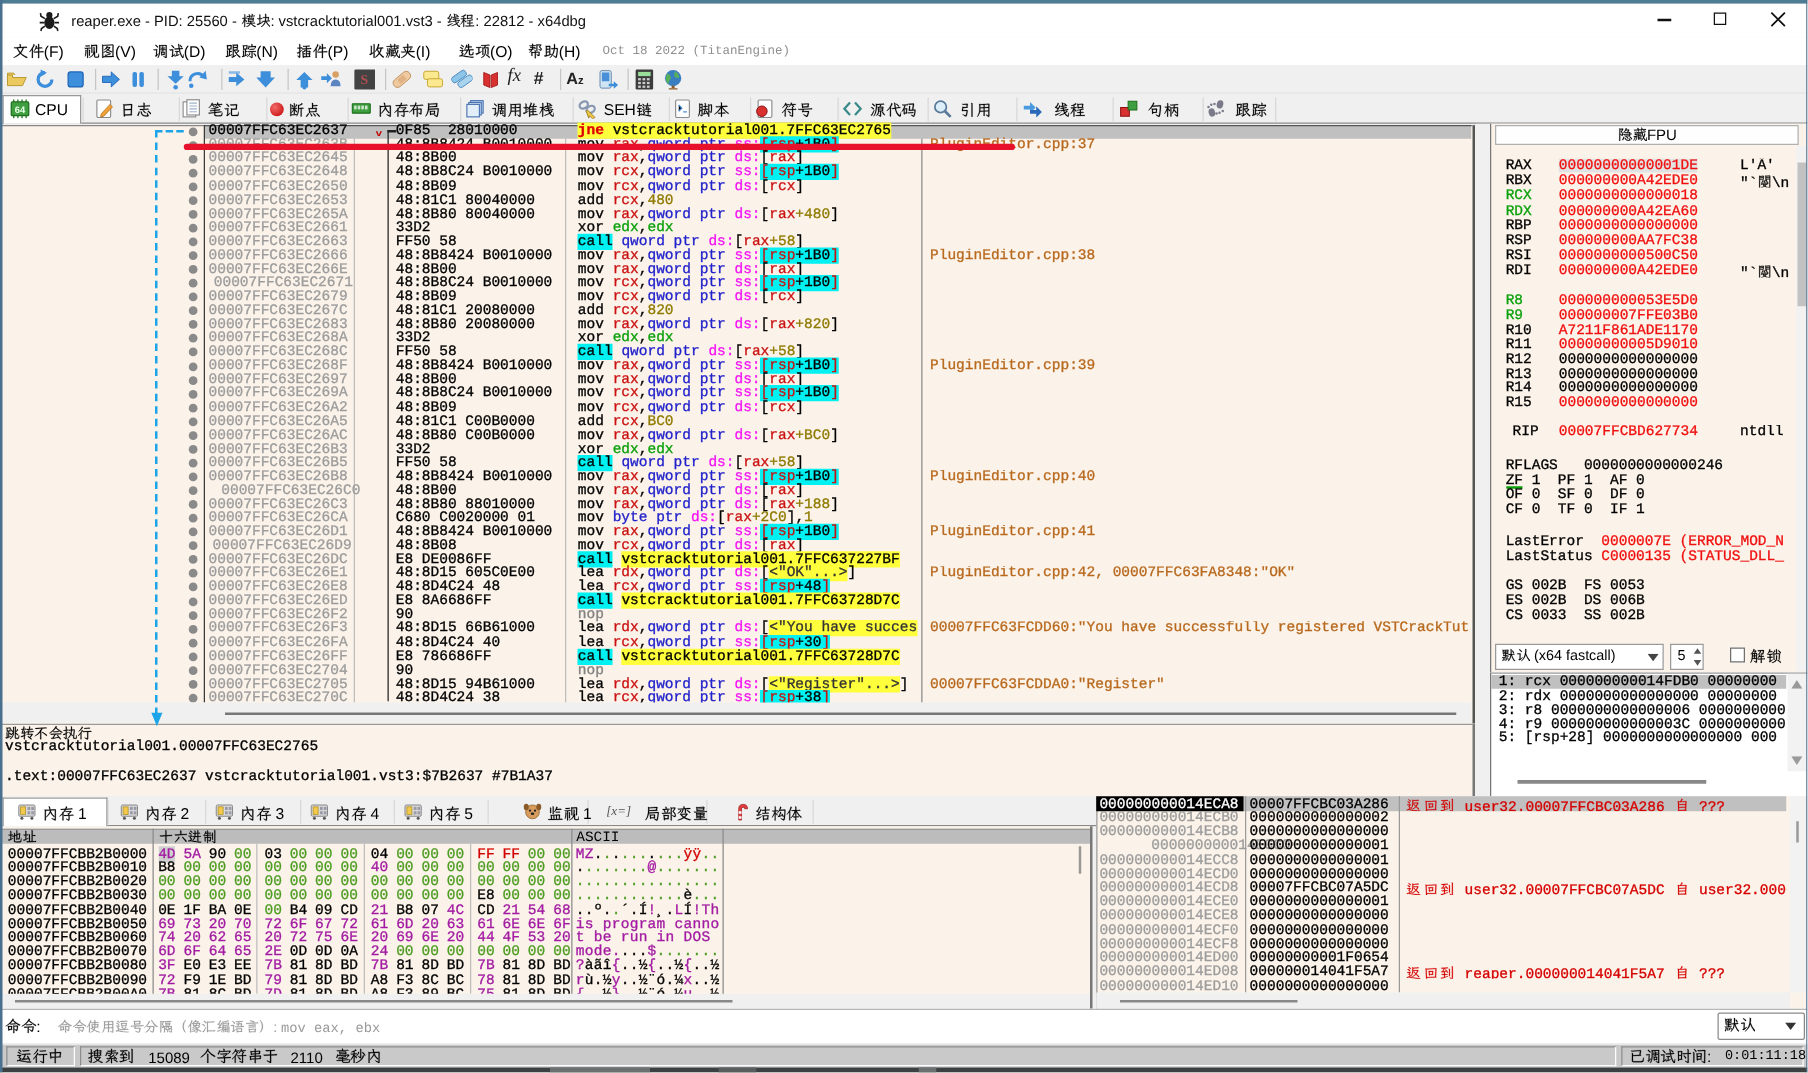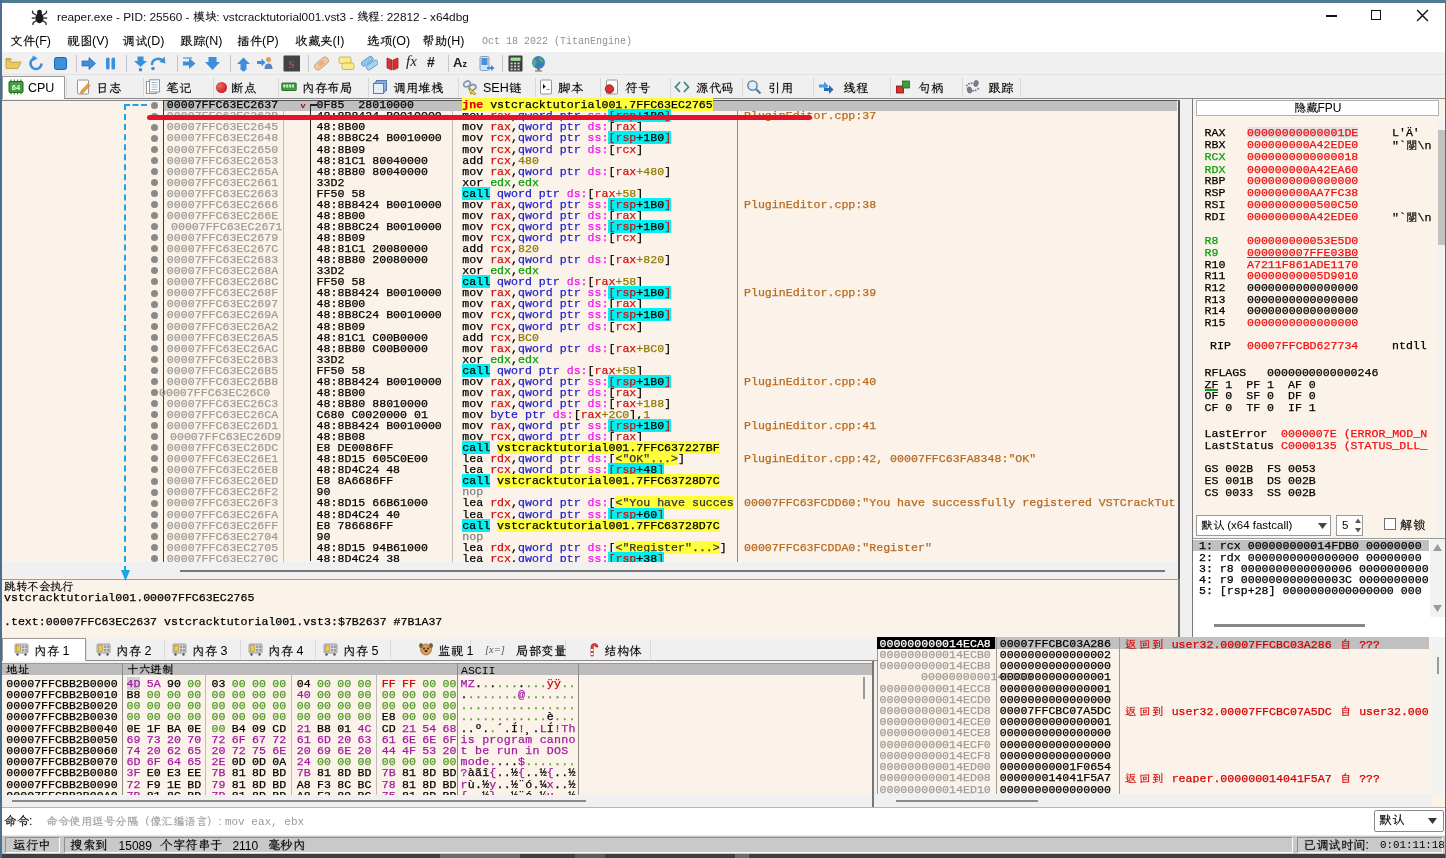--- a/index.html
+++ b/index.html
@@ -593,21 +593,21 @@
 <div class="bp" style="left:150.5px;top:355.88px"></div>
 <div class="row" style="left:166.8px;top:364.74px"><span class="addr">00007FFC63EC26B5</span></div>
 <div class="row" style="left:316.6px;top:364.74px">FF50 58</div>
 <div class="row" style="left:462.3px;top:364.74px"><span class="hc">call</span> <span class="b">qword ptr</span> <span class="s">ds:</span>[<span class="r">rax</span><span class="n">+58</span>]</div>
 <div class="bp" style="left:150.5px;top:366.94px"></div>
 <div class="row" style="left:166.8px;top:375.80px"><span class="addr">00007FFC63EC26B8</span></div>
 <div class="row" style="left:316.6px;top:375.80px">48:8B8424 B0010000</div>
 <div class="row" style="left:462.3px;top:375.80px"><span class="m">mov</span> <span class="r">rax</span>,<span class="b">qword ptr</span> <span class="s">ss:</span><span class="hc"><span class="r">[</span><span class="r">rsp</span><span class="k">+1B0</span><span class="r">]</span></span></div>
 <div class="row cmt" style="left:744.0px;top:375.80px;width:432px;overflow:hidden">PluginEditor.cpp:40</div>
 <div class="bp" style="left:150.5px;top:378.00px"></div>
-<div class="row" style="left:159px;top:386.86px"><span class="addr">00007FFC63EC26C0</span></div>
+<div class="row" style="left:177px;top:386.86px"><span class="addr">00007FFC63EC26C0</span></div>
 <div class="row" style="left:316.6px;top:386.86px">48:8B00</div>
 <div class="row" style="left:462.3px;top:386.86px"><span class="m">mov</span> <span class="r">rax</span>,<span class="b">qword ptr</span> <span class="s">ds:</span>[<span class="r">rax</span>]</div>
 <div class="bp" style="left:150.5px;top:389.06px"></div>
 <div class="row" style="left:166.8px;top:397.92px"><span class="addr">00007FFC63EC26C3</span></div>
 <div class="row" style="left:316.6px;top:397.92px">48:8B80 88010000</div>
 <div class="row" style="left:462.3px;top:397.92px"><span class="m">mov</span> <span class="r">rax</span>,<span class="b">qword ptr</span> <span class="s">ds:</span>[<span class="r">rax</span><span class="n">+188</span>]</div>
 <div class="bp" style="left:150.5px;top:400.12px"></div>
 <div class="row" style="left:166.8px;top:408.98px"><span class="addr">00007FFC63EC26CA</span></div>
 <div class="row" style="left:316.6px;top:408.98px">C680 C0020000 01</div>
 <div class="row" style="left:462.3px;top:408.98px"><span class="m">mov</span> <span class="b">byte ptr</span> <span class="s">ds:</span>[<span class="r">rax</span><span class="n">+2C0</span>],<span class="n">1</span></div>
@@ -642,21 +642,21 @@
 <div class="row" style="left:316.6px;top:486.40px">90</div>
 <div class="row" style="left:462.3px;top:486.40px"><span class="dim">nop</span></div>
 <div class="bp" style="left:150.5px;top:488.60px"></div>
 <div class="row" style="left:166.8px;top:497.46px"><span class="addr">00007FFC63EC26F3</span></div>
 <div class="row" style="left:316.6px;top:497.46px">48:8D15 66B61000</div>
 <div class="row" style="left:462.3px;top:497.46px"><span class="m">lea</span> <span class="r">rdx</span>,<span class="b">qword ptr</span> <span class="s">ds:</span>[<span class="hy"><span class="dk">&lt;"You have succes</span></span></div>
 <div class="row cmt" style="left:744.0px;top:497.46px;width:432px;overflow:hidden">00007FFC63FCDD60:"You have successfully registered VSTCrackTut</div>
 <div class="bp" style="left:150.5px;top:499.66px"></div>
 <div class="row" style="left:166.8px;top:508.52px"><span class="addr">00007FFC63EC26FA</span></div>
 <div class="row" style="left:316.6px;top:508.52px">48:8D4C24 40</div>
-<div class="row" style="left:462.3px;top:508.52px"><span class="m">lea</span> <span class="r">rcx</span>,<span class="b">qword ptr</span> <span class="s">ss:</span><span class="hc"><span class="r">[</span><span class="r">rsp</span><span class="k">+60</span><span class="r">]</span></span></div>
+<div class="row" style="left:462.3px;top:508.52px"><span class="m">lea</span> <span class="r">rcx</span>,<span class="b">qword ptr</span> <span class="s">ss:</span><span class="hc"><span class="r">[</span><span class="r">rsp</span><span class="k">+30</span><span class="r">]</span></span></div>
 <div class="bp" style="left:150.5px;top:510.72px"></div>
 <div class="row" style="left:166.8px;top:519.58px"><span class="addr">00007FFC63EC26FF</span></div>
 <div class="row" style="left:316.6px;top:519.58px">E8 786686FF</div>
 <div class="row" style="left:462.3px;top:519.58px"><span class="hc">call</span> <span class="hy">vstcracktutorial001.7FFC63728D7C</span></div>
 <div class="bp" style="left:150.5px;top:521.78px"></div>
 <div class="row" style="left:166.8px;top:530.64px"><span class="addr">00007FFC63EC2704</span></div>
 <div class="row" style="left:316.6px;top:530.64px">90</div>
 <div class="row" style="left:462.3px;top:530.64px"><span class="dim">nop</span></div>
 <div class="bp" style="left:150.5px;top:532.84px"></div>
 <div class="row" style="left:166.8px;top:541.70px"><span class="addr">00007FFC63EC2705</span></div>
@@ -707,21 +707,21 @@
 <div class="row k" style="left:1204.5px;top:199.3px">RSI</div>
 <div class="row rv" style="left:1247px;top:199.3px;">0000000000500C50</div>
 <div class="row k" style="left:1204.5px;top:211.3px">RDI</div>
 <div class="row rv" style="left:1247px;top:211.3px;">000000000A42EDE0</div>
 <div class="row k" style="left:1392px;top:211.3px;width:42px;overflow:hidden">"`<svg class="cj" viewBox="0 0 1000 1000">
       <use href="#g95BF"></use>
     </svg>\n</div>
 <div class="row gr" style="left:1204.5px;top:235.2px">R8</div>
 <div class="row rv" style="left:1247px;top:235.2px;">000000000053E5D0</div>
 <div class="row gr" style="left:1204.5px;top:246.8px">R9</div>
-<div class="row rv" style="left:1247px;top:246.8px;text-decoration:underline;">000000007FFE03B0</div>
+<div class="row rv" style="left:1247px;top:246.8px;">000000007FFE03B0</div>
 <div class="row k" style="left:1204.5px;top:258.5px">R10</div>
 <div class="row rv" style="left:1247px;top:258.5px;">A7211F861ADE1170</div>
 <div class="row k" style="left:1204.5px;top:270.2px">R11</div>
 <div class="row rv" style="left:1247px;top:270.2px;">00000000005D9010</div>
 <div class="row k" style="left:1204.5px;top:281.8px">R12</div>
 <div class="row k" style="left:1247px;top:281.8px;">0000000000000000</div>
 <div class="row k" style="left:1204.5px;top:293.5px">R13</div>
 <div class="row k" style="left:1247px;top:293.5px;">0000000000000000</div>
 <div class="row k" style="left:1204.5px;top:305.1px">R14</div>
 <div class="row k" style="left:1247px;top:305.1px;">0000000000000000</div>
@@ -731,21 +731,21 @@
 <div class="row rv" style="left:1247px;top:340.1px;">00007FFCBD627734</div>
 <div class="row k" style="left:1392px;top:340.1px;width:42px;overflow:hidden">ntdll</div>
 <div class="row k" style="left:1204.5px;top:366.9px">RFLAGS   0000000000000246</div>
 <div class="row k" style="left:1204.5px;top:378.6px">ZF 1  PF 1  AF 0</div>
 <div class="ab" style="left:1204.5px;top:389.2px;width:13.5px;height:1.8px;background:#0aa00a"></div>
 <div class="row k" style="left:1204.5px;top:390.2px">OF 0  SF 0  DF 0</div>
 <div class="row k" style="left:1204.5px;top:401.9px">CF 0  TF 0  IF 1</div>
 <div class="row k" style="left:1204.5px;top:428.2px">LastError  <span class="rv">0000007E (ERROR_MOD_N</span></div>
 <div class="row k" style="left:1204.5px;top:439.8px">LastStatus <span class="rv">C0000135 (STATUS_DLL_</span></div>
 <div class="row k" style="left:1204.5px;top:463.1px">GS 002B  FS 0053</div>
-<div class="row k" style="left:1204.5px;top:474.8px">ES 001B  DS 002B</div>
+<div class="row k" style="left:1204.5px;top:474.8px">ES 002B  DS 006B</div>
 <div class="row k" style="left:1204.5px;top:486.5px">CS 0033  SS 002B</div>
 <div class="ab" style="left:1196px;top:515px;width:135px;height:21px;background:#fff;border:1px solid #9a9a9a;font-size:11.5px;line-height:19px;color:#000;padding-left:4px"><svg class="cj" viewBox="0 0 1000 1000">
       <use href="#g9ED8"></use>
     </svg><svg class="cj" viewBox="0 0 1000 1000">
       <use href="#g8BA4"></use>
     </svg> (x64 fastcall)</div>
 <svg class="ab" style="left:1318px;top:523px" width="9" height="6" viewBox="0 0 9 6">
     <path d="M0 0 L9 0 L4.5 6 Z" fill="#444"></path>
   </svg>
 <div class="ab" style="left:1336px;top:515px;width:27px;height:21px;background:#fff;border:1px solid #9a9a9a;font-size:11.5px;line-height:19px;color:#000;padding-left:5px">5</div>
@@ -963,21 +963,21 @@
 <div class="row" style="left:460.6px;top:700.2px;letter-spacing:0.23px"><span class="z">.</span><span class="z">.</span><span class="z">.</span><span class="z">.</span><span class="z">.</span><span class="z">.</span><span class="z">.</span><span class="z">.</span><span class="z">.</span><span class="z">.</span><span class="z">.</span><span class="z">.</span><span class="z">.</span><span class="z">.</span><span class="z">.</span><span class="z">.</span></div>
 <div class="row k" style="left:6.3px;top:711.4px">00007FFCBB2B0030</div>
 <div class="row hexg" style="left:126.5px;top:711.4px"><span class="z">00</span> <span class="z">00</span> <span class="z">00</span> <span class="z">00</span></div>
 <div class="row hexg" style="left:211.6px;top:711.4px"><span class="z">00</span> <span class="z">00</span> <span class="z">00</span> <span class="z">00</span></div>
 <div class="row hexg" style="left:296.7px;top:711.4px"><span class="z">00</span> <span class="z">00</span> <span class="z">00</span> <span class="z">00</span></div>
 <div class="row hexg" style="left:381.8px;top:711.4px"><span class="k">E8</span> <span class="z">00</span> <span class="z">00</span> <span class="z">00</span></div>
 <div class="row" style="left:460.6px;top:711.4px;letter-spacing:0.23px"><span class="z">.</span><span class="z">.</span><span class="z">.</span><span class="z">.</span><span class="z">.</span><span class="z">.</span><span class="z">.</span><span class="z">.</span><span class="z">.</span><span class="z">.</span><span class="z">.</span><span class="z">.</span><span class="k">è</span><span class="z">.</span><span class="z">.</span><span class="z">.</span></div>
 <div class="row k" style="left:6.3px;top:722.6px">00007FFCBB2B0040</div>
 <div class="row hexg" style="left:126.5px;top:722.6px"><span class="k">0E</span> <span class="k">1F</span> <span class="k">BA</span> <span class="k">0E</span></div>
 <div class="row hexg" style="left:211.6px;top:722.6px"><span class="z">00</span> <span class="k">B4</span> <span class="k">09</span> <span class="k">CD</span></div>
-<div class="row hexg" style="left:296.7px;top:722.6px"><span class="p">21</span> <span class="k">B8</span> <span class="k">01</span> <span class="p">4C</span></div>
+<div class="row hexg" style="left:296.7px;top:722.6px"><span class="p">21</span> <span class="k">B8</span> <span class="k">07</span> <span class="p">4C</span></div>
 <div class="row hexg" style="left:381.8px;top:722.6px"><span class="k">CD</span> <span class="p">21</span> <span class="p">54</span> <span class="p">68</span></div>
 <div class="row" style="left:460.6px;top:722.6px;letter-spacing:0.23px"><span class="k">.</span><span class="k">.</span><span class="k">º</span><span class="k">.</span><span class="z">.</span><span class="k">´</span><span class="k">.</span><span class="k">Í</span><span class="p">!</span><span class="k">¸</span><span class="k">.</span><span class="p">L</span><span class="k">Í</span><span class="p">!</span><span class="p">T</span><span class="p">h</span></div>
 <div class="row k" style="left:6.3px;top:733.8px">00007FFCBB2B0050</div>
 <div class="row hexg" style="left:126.5px;top:733.8px"><span class="p">69</span> <span class="p">73</span> <span class="p">20</span> <span class="p">70</span></div>
 <div class="row hexg" style="left:211.6px;top:733.8px"><span class="p">72</span> <span class="p">6F</span> <span class="p">67</span> <span class="p">72</span></div>
 <div class="row hexg" style="left:296.7px;top:733.8px"><span class="p">61</span> <span class="p">6D</span> <span class="p">20</span> <span class="p">63</span></div>
 <div class="row hexg" style="left:381.8px;top:733.8px"><span class="p">61</span> <span class="p">6E</span> <span class="p">6E</span> <span class="p">6F</span></div>
 <div class="row" style="left:460.6px;top:733.8px;letter-spacing:0.23px"><span class="p">i</span><span class="p">s</span><span class="p"> </span><span class="p">p</span><span class="p">r</span><span class="p">o</span><span class="p">g</span><span class="p">r</span><span class="p">a</span><span class="p">m</span><span class="p"> </span><span class="p">c</span><span class="p">a</span><span class="p">n</span><span class="p">n</span><span class="p">o</span></div>
 <div class="row k" style="left:6.3px;top:745.0px">00007FFCBB2B0060</div>
 <div class="row hexg" style="left:126.5px;top:745.0px"><span class="p">74</span> <span class="p">20</span> <span class="p">62</span> <span class="p">65</span></div>

